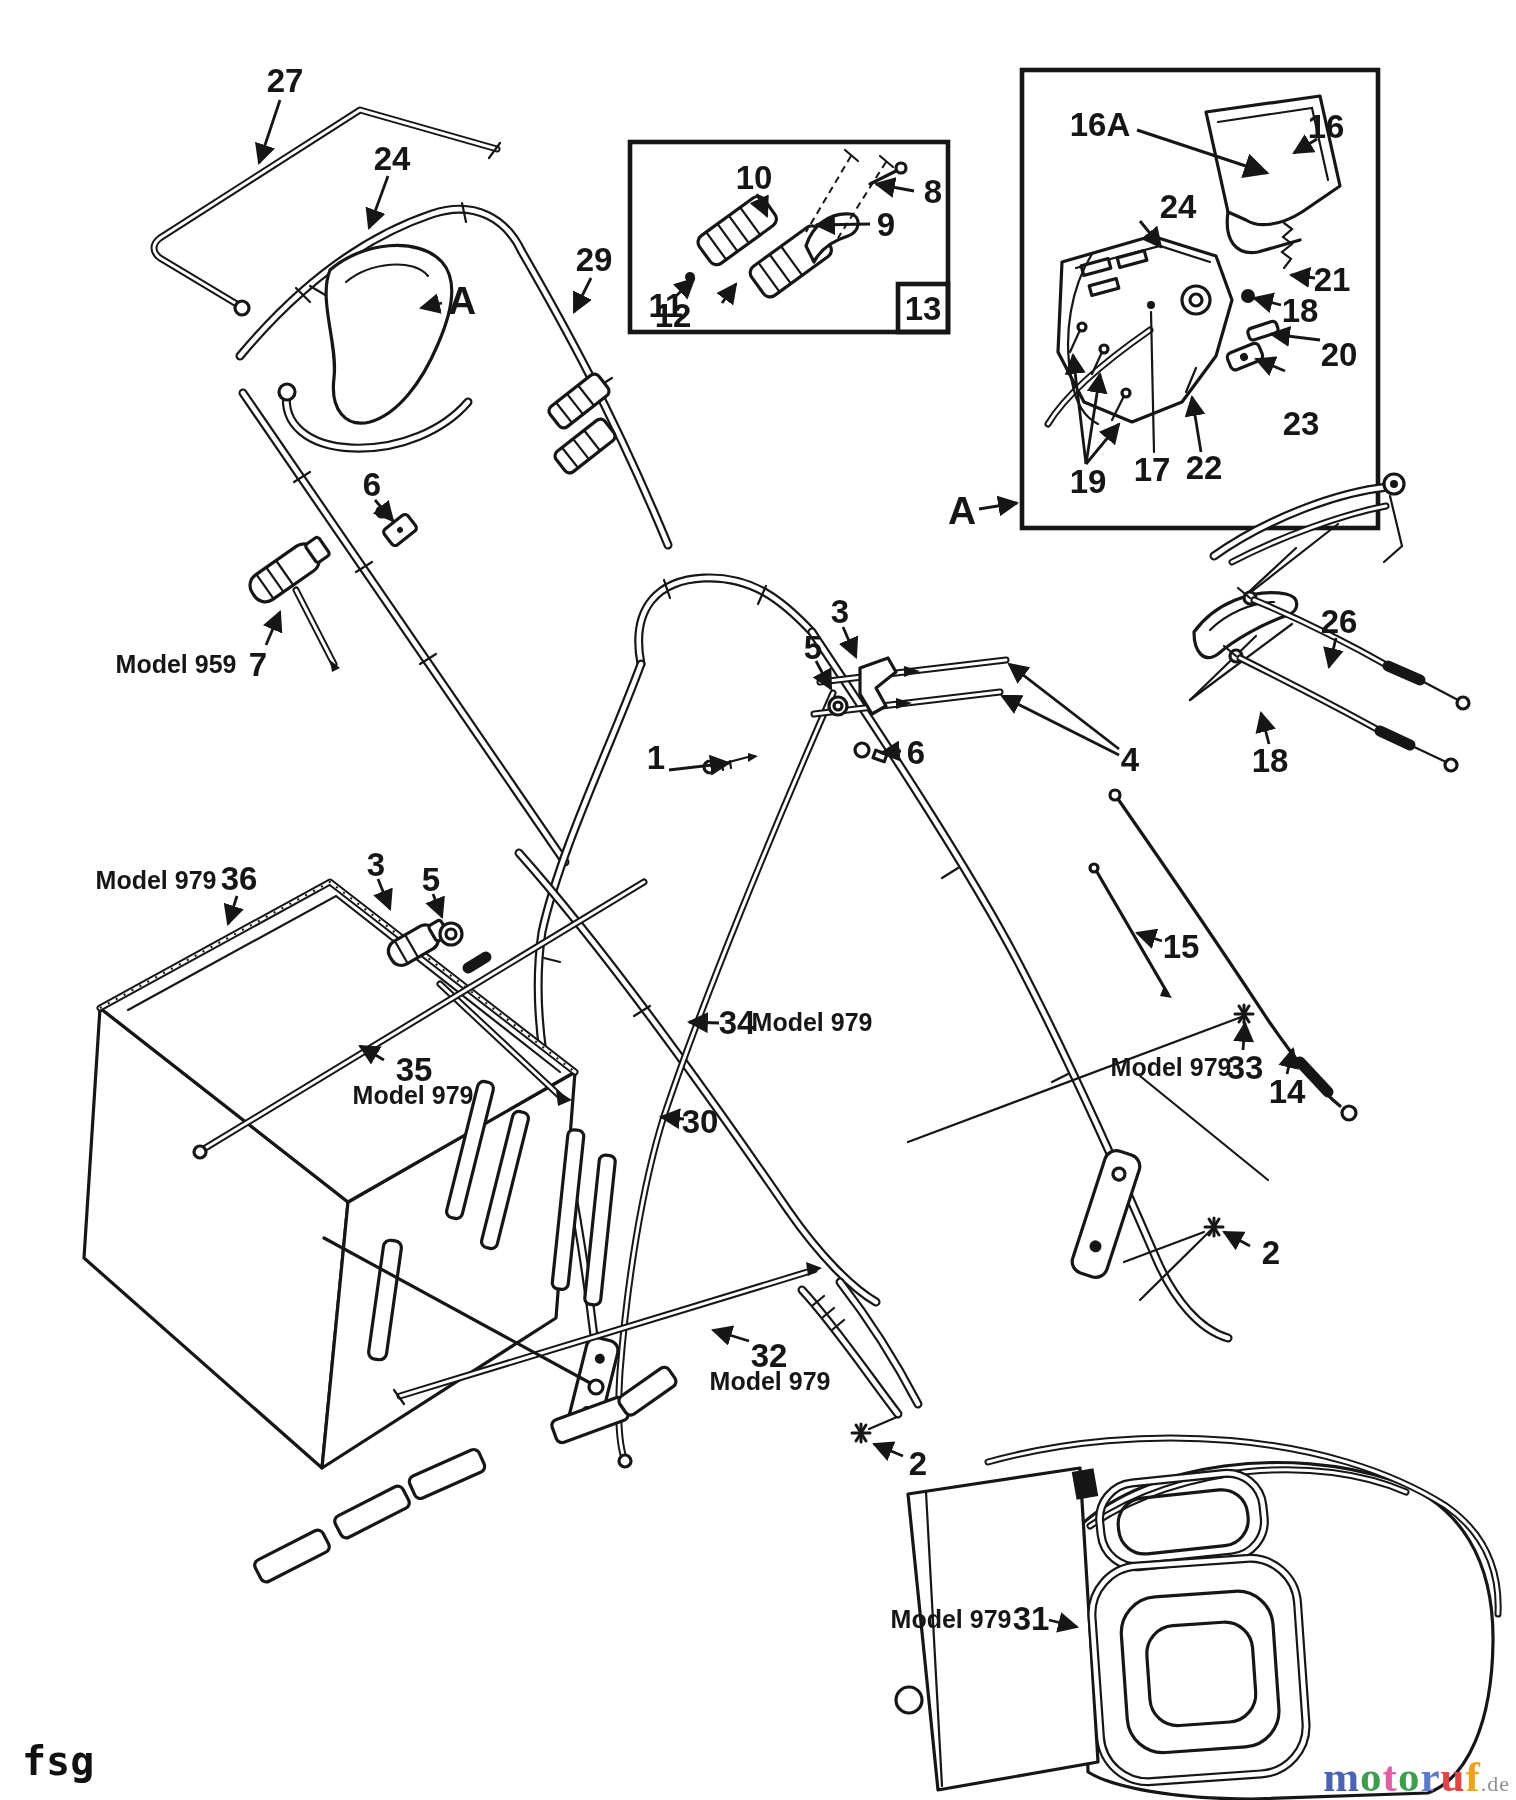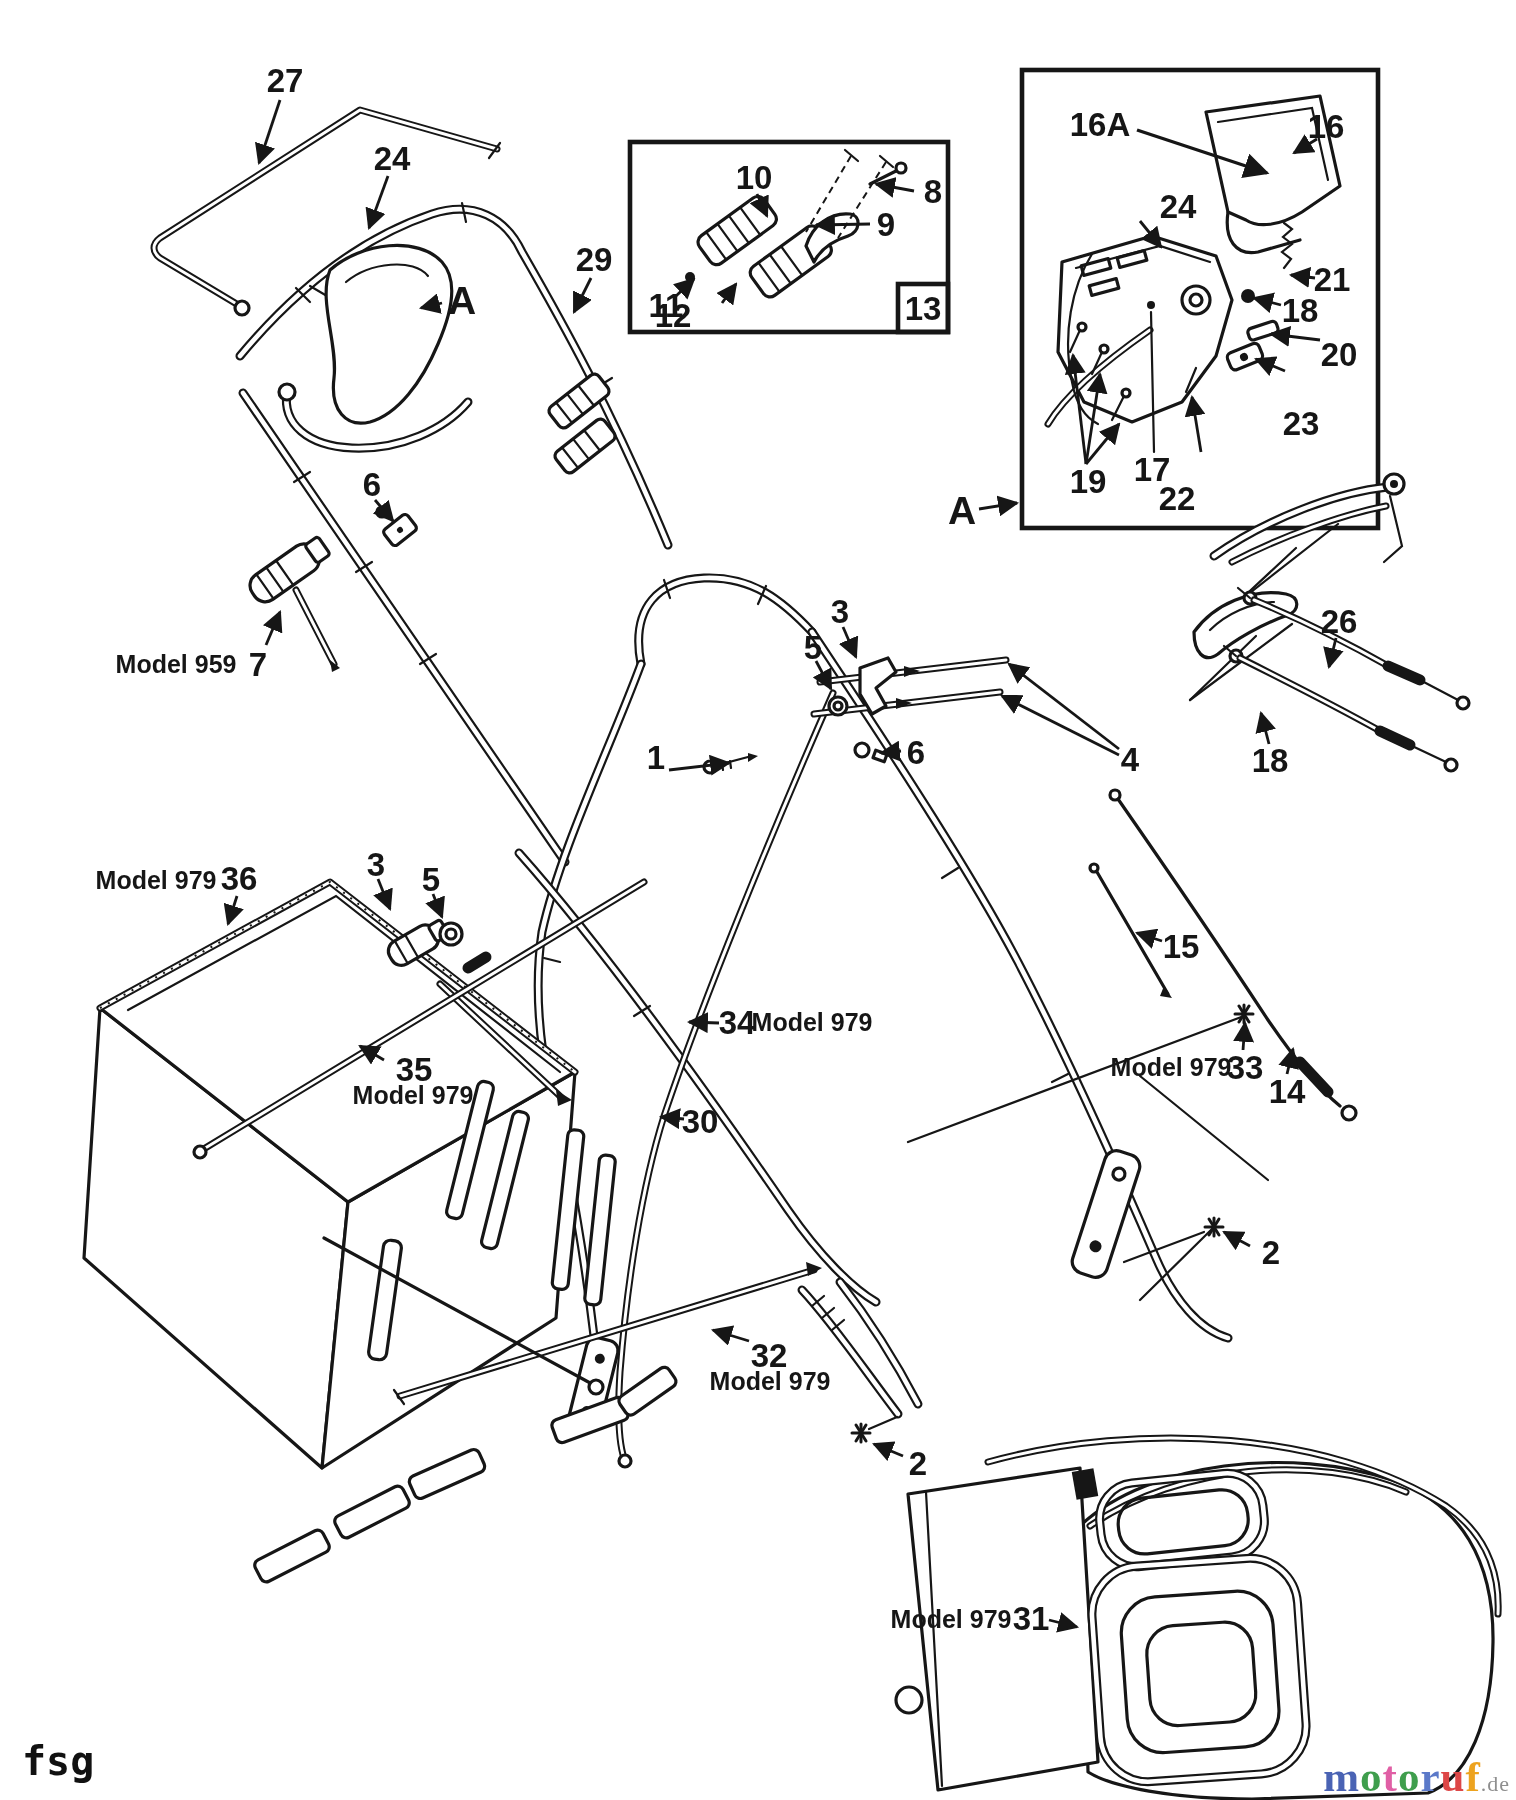--- a/index.html
+++ b/index.html
@@ -459,21 +459,21 @@
       <div class="lbl num" style="left: 923px; top: 308px;">13</div>
       <div class="lbl num" style="left: 1100px; top: 124px;">16A</div>
       <div class="lbl num" style="left: 1326px; top: 126px;">16</div>
       <div class="lbl num" style="left: 1131px; top: 206px; margin-left: 47px;">24</div>
       <div class="lbl num" style="left: 1332px; top: 279px;">21</div>
       <div class="lbl num" style="left: 1300px; top: 310px;">18</div>
       <div class="lbl num" style="left: 1339px; top: 344px; margin-top: 10px;">20</div>
       <div class="lbl num" style="left: 1301px; top: 379px; margin-top: 44px;">23</div>
       <div class="lbl num" style="left: 1088px; top: 481px;">19</div>
       <div class="lbl num" style="left: 1152px; top: 469px;">17</div>
-      <div class="lbl num" style="left: 1177px; top: 467px; margin-top: 31px;">22</div>
+      <div class="lbl num" style="left: 1204px; top: 467px;">22</div>
       <div class="lbl letter" style="left: 962px; top: 510px;">A</div>
       <div class="lbl num" style="left: 372px; top: 484px;">6</div>
       <div class="lbl note" style="left: 176px; top: 664px;">Model 959</div>
       <div class="lbl num" style="left: 258px; top: 664px;">7</div>
       <div class="lbl num" style="left: 840px; top: 611px;">3</div>
       <div class="lbl num" style="left: 813px; top: 647px;">5</div>
       <div class="lbl num" style="left: 916px; top: 752px;">6</div>
       <div class="lbl num" style="left: 656px; top: 757px;">1</div>
       <div class="lbl num" style="left: 1130px; top: 759px;">4</div>
       <div class="lbl num" style="left: 1339px; top: 621px;">26</div>

